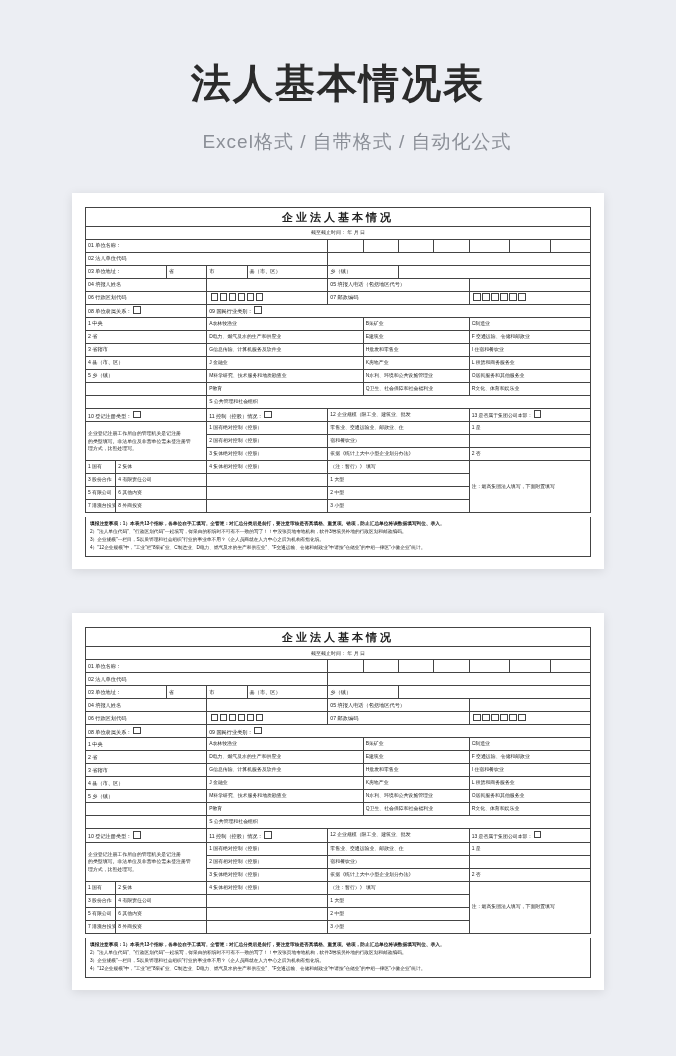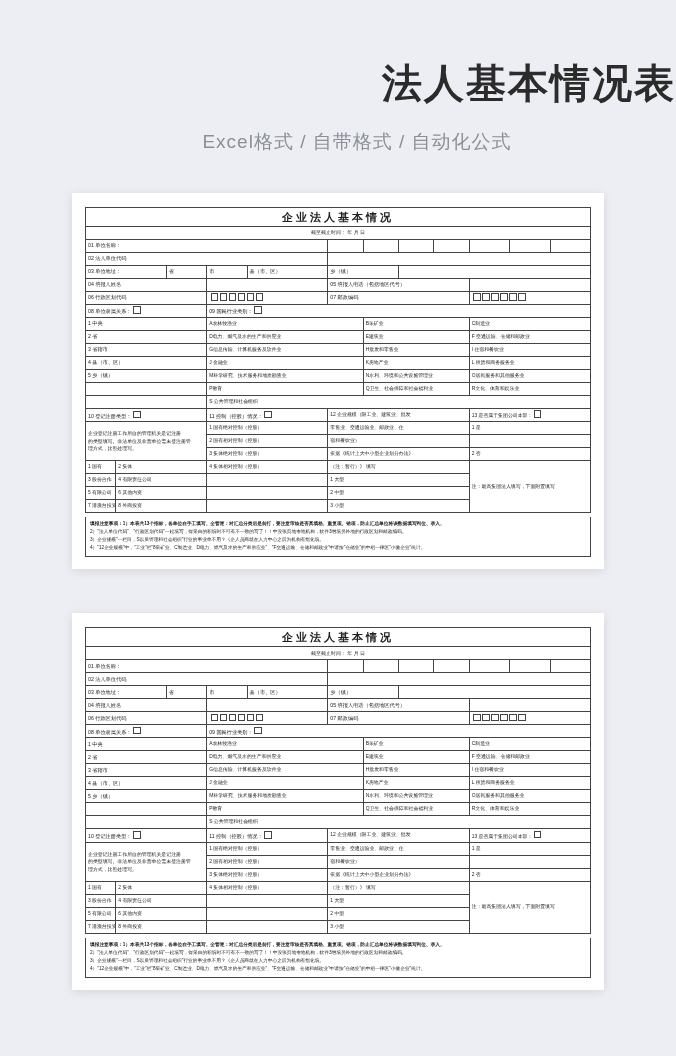--- a/index.html
+++ b/index.html
@@ -10,21 +10,20 @@
     color:#222;
   }
   .page{width:676px;min-height:1056px;box-sizing:border-box;padding-top:56px;}
   .hero{text-align:center;}
   .hero h1{
     margin:0;
     font-size:40px;
     font-weight:700;
     letter-spacing:2px;
     color:#2b2b2b;
-    text-align:right;
   }
   .hero .sub{
     margin-top:18px;
     font-size:19px;
     color:#8b8f97;
     letter-spacing:1px;
     padding-left:38px;
   }
   .sheet-wrap{
     width:532px;

